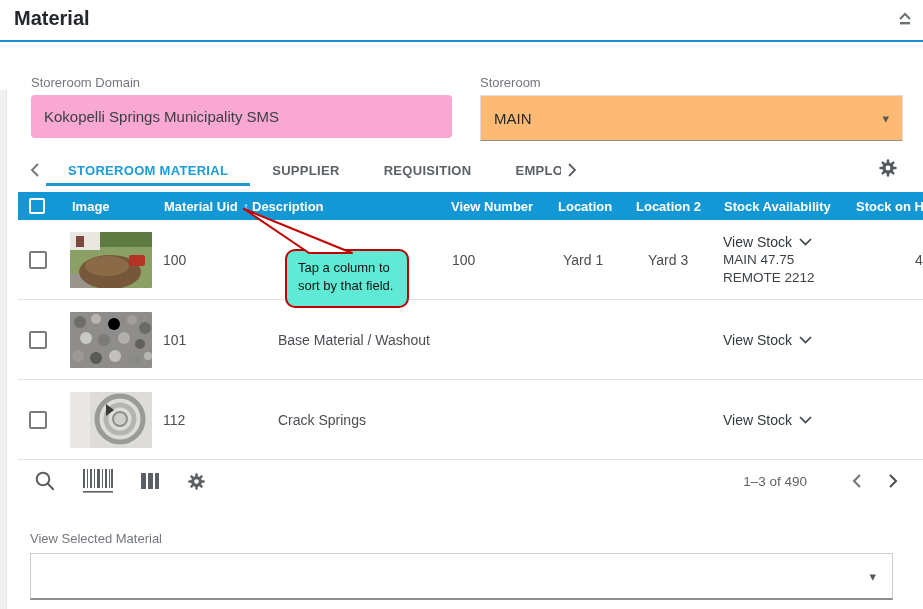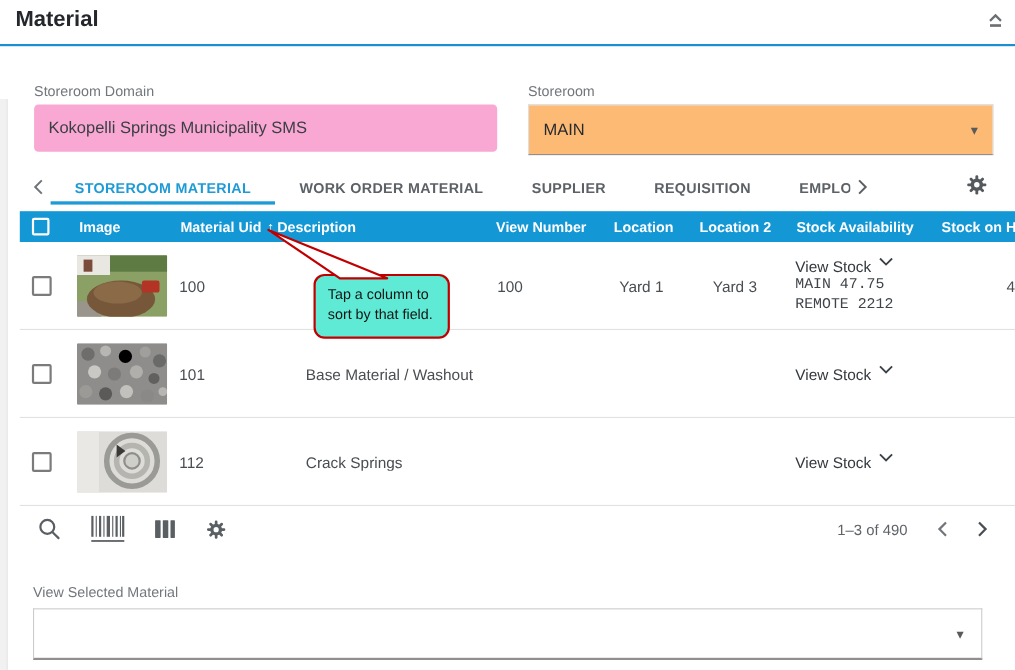--- a/index.html
+++ b/index.html
@@ -55,35 +55,35 @@
   .cb.head { width:16px; height:16px; border-color:#fff; background:transparent; }
   .thumb { width:82px; height:56px; margin-left:10px; display:block; border-radius:1px; }
   .cell { white-space:nowrap; overflow:hidden; }
   .cell.uid { padding-left:3px; }
   .cell.desc { padding-left:28px; }
   .cell.part { padding-left:7px; }
   .cell.loc { padding-left:11px; }
   .cell.loc2 { padding-left:18px; }
   .cell.soh { padding-left:65px; }
   .stock-cell { padding-left:5px; display:flex; flex-direction:column; justify-content:center; gap:2px; }
-  .stock-link { display:flex; gap:7px; color:#34393e; font-size:14px;
+  .stock-link { display:flex; align-items:center; gap:7px; color:#34393e; font-size:14px;
     background:none; border:none; cursor:pointer; padding:0; font-family:inherit; }
-  .stock-line { font-size:13.5px; color:#3f4449; line-height:16px;font-family:Liberation Mono, monospace; }
+  .stock-line { font-size:13.5px; color:#3f4449; line-height:16px; }
 
   
   .callout-bubble { position:absolute; left:285px; top:249px; width:124px; height:59px; z-index:25;
     background:#5eead4; border:2px solid #c00000; border-radius:10px; padding:8px 9px 0 11px;
     font-size:13px; color:#141414; line-height:1.38; }
   .callout-tail { position:absolute; left:0; top:0; z-index:30; pointer-events:none; }
 
   
   .toolbar-icons { position:absolute; left:34px; top:468px; display:flex; align-items:center; gap:26px; }
   .tool-btn { background:none; border:none; cursor:pointer; display:flex; align-items:center; padding:0; }
   .pager { position:absolute; right:22px; top:472px; display:flex; align-items:center; gap:20px; }
-  .pager-range { font-size:13.5px; color:#5f6368; margin-right:4px; }
+  .pager-range { font-size:13.5px; color:#5f6368; margin-right:22px; }
   .pager-btn { background:none; border:none; cursor:pointer; display:flex; padding:0; }
 
   
   .footer-label { position:absolute; left:30px; top:531px; font-size:13px; color:#73777c;text-align:center; }
   .footer-select { position:absolute; left:30px; top:553px; width:863px; height:47px;
     background:#fff; border:1px solid #cccccc; border-bottom:2px solid #8f8f8f;
     display:flex; align-items:center; justify-content:flex-end; padding:0 16px; cursor:pointer; }
 </style>
 </head>
 <body>
@@ -112,23 +112,20 @@
   </div>
 
   <nav class="tabs">
     <button class="tab-scroll-btn">
       <svg width="14" height="18" viewBox="0 0 14 18">
           <polyline points="10,3 4,9 10,15" fill="none" stroke="#6f7479" stroke-width="1.8"></polyline>
         </svg>
     </button>
     <button class="tab active">
         <span>STOREROOM MATERIAL</span>
-      </button>
-    <button class="tab">
-        <span>WORK ORDER MATERIAL</span>
       </button>
     <button class="tab">
         <span>SUPPLIER</span>
       </button>
     <button class="tab">
         <span>REQUISITION</span>
       </button>
     <button class="tab truncated">
         <span>EMPLO</span>
       </button>

